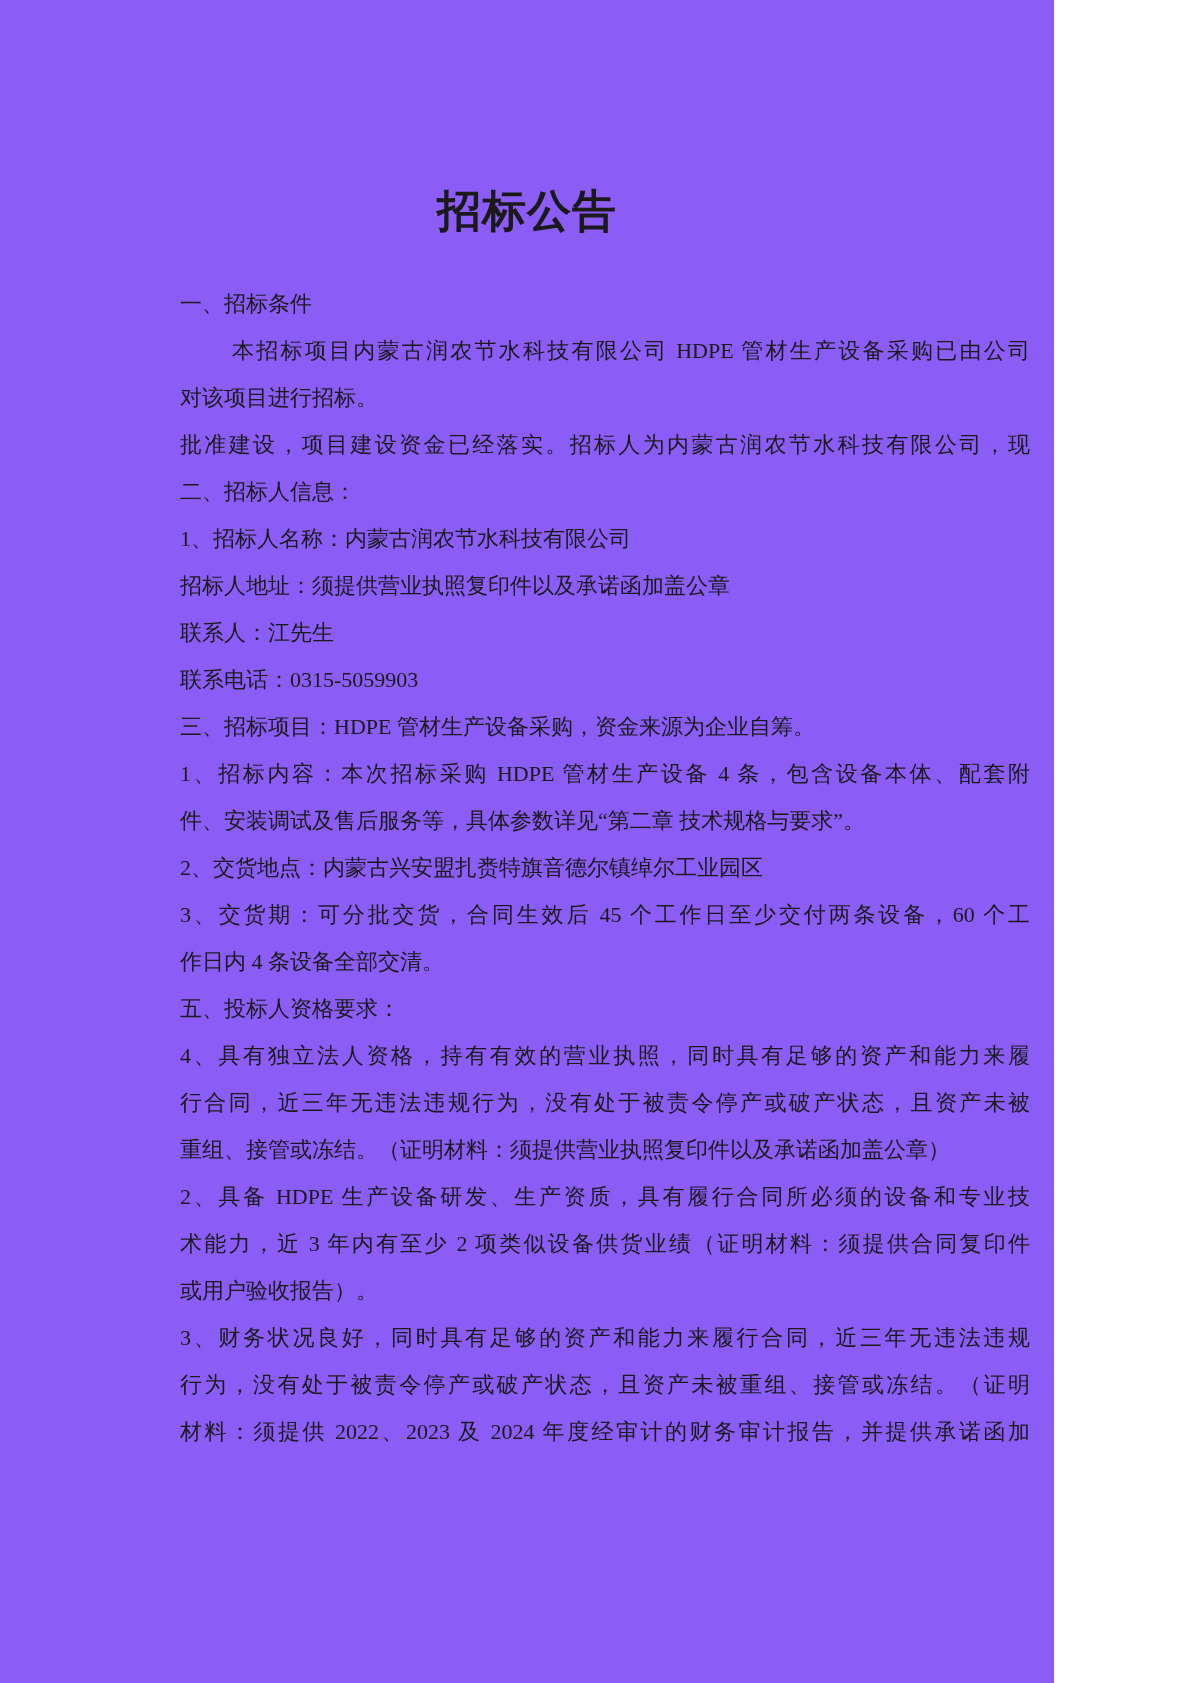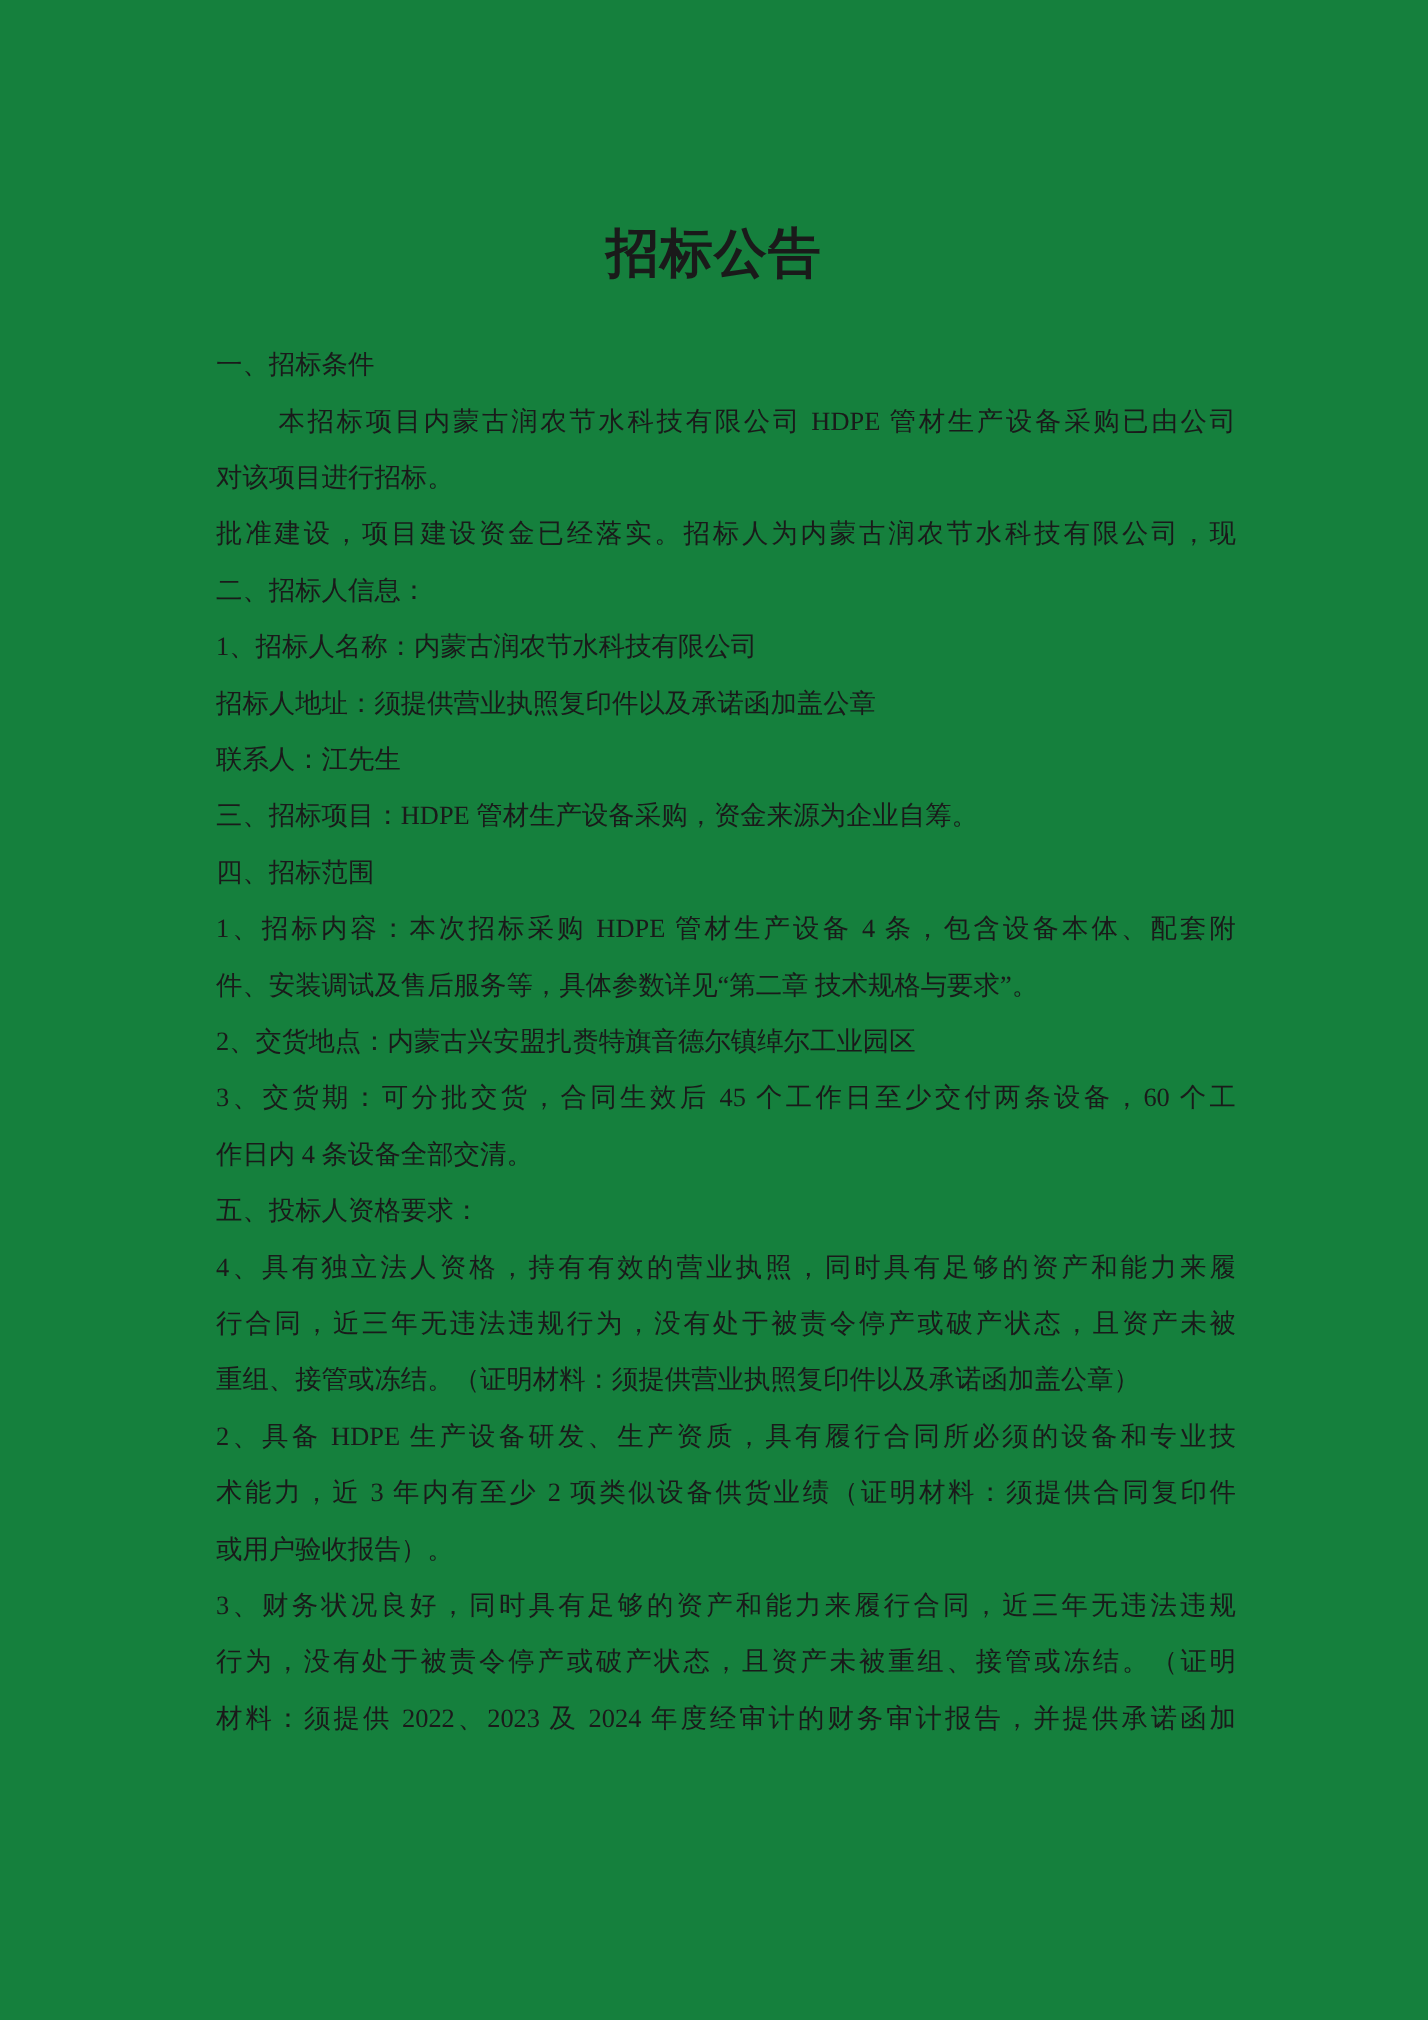--- a/index.html
+++ b/index.html
@@ -2,23 +2,23 @@
 <html lang="zh"><head>
 <meta charset="utf-8">
 <style>
   html, body {
     margin: 0;
     padding: 0;
     background: #ffffff;
   }
   .page {
     position: relative;
-    width: 1190px;
+    width: 1054px;
     height: 1683px;
-    background: #15803d;
+    background: #8b5cf6;
     overflow: hidden;
     font-family: "Liberation Serif", "DejaVu Serif", serif;
     color: #1a1a1a;
   }
   .doc-title {
     position: absolute;
     top: 182px;
     left: 0;
     width: 100%;
     height: 60px;
@@ -59,22 +59,22 @@
   <h1 class="doc-title">招标公告</h1>
   <div class="doc-body">
       <div class="doc-line">一、招标条件</div>
       <div class="doc-line indent justify">本招标项目内蒙古润农节水科技有限公司 HDPE 管材生产设备采购已由公司</div>
       <div class="doc-line">对该项目进行招标。</div>
       <div class="doc-line justify">批准建设，项目建设资金已经落实。招标人为内蒙古润农节水科技有限公司，现</div>
       <div class="doc-line">二、招标人信息：</div>
       <div class="doc-line">1、招标人名称：内蒙古润农节水科技有限公司</div>
       <div class="doc-line">招标人地址：须提供营业执照复印件以及承诺函加盖公章</div>
       <div class="doc-line">联系人：江先生</div>
+      <div class="doc-line">联系电话：0315-5059903</div>
       <div class="doc-line">三、招标项目：HDPE 管材生产设备采购，资金来源为企业自筹。</div>
-      <div class="doc-line">四、招标范围</div>
       <div class="doc-line justify">1、招标内容：本次招标采购 HDPE 管材生产设备 4 条，包含设备本体、配套附</div>
       <div class="doc-line">件、安装调试及售后服务等，具体参数详见“第二章 技术规格与要求”。</div>
       <div class="doc-line">2、交货地点：内蒙古兴安盟扎赉特旗音德尔镇绰尔工业园区</div>
       <div class="doc-line justify">3、交货期：可分批交货，合同生效后 45 个工作日至少交付两条设备，60 个工</div>
       <div class="doc-line">作日内 4 条设备全部交清。</div>
       <div class="doc-line">五、投标人资格要求：</div>
       <div class="doc-line justify">4、具有独立法人资格，持有有效的营业执照，同时具有足够的资产和能力来履</div>
       <div class="doc-line justify">行合同，近三年无违法违规行为，没有处于被责令停产或破产状态，且资产未被</div>
       <div class="doc-line">重组、接管或冻结。（证明材料：须提供营业执照复印件以及承诺函加盖公章）</div>
       <div class="doc-line justify">2、具备 HDPE 生产设备研发、生产资质，具有履行合同所必须的设备和专业技</div>

